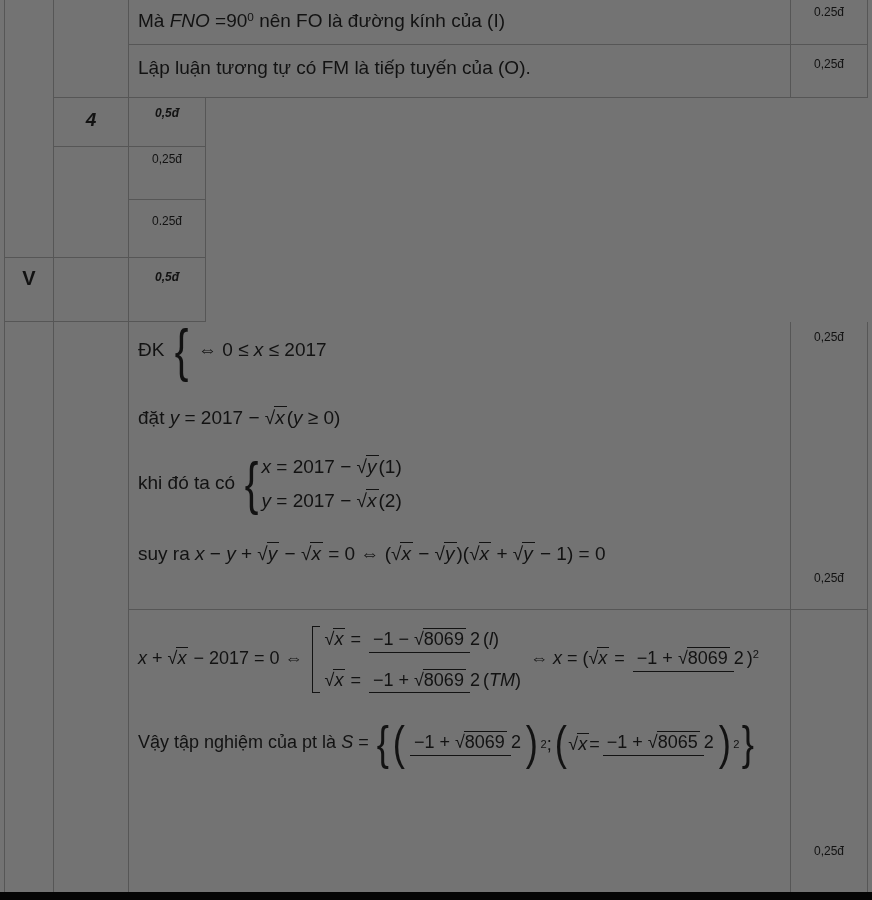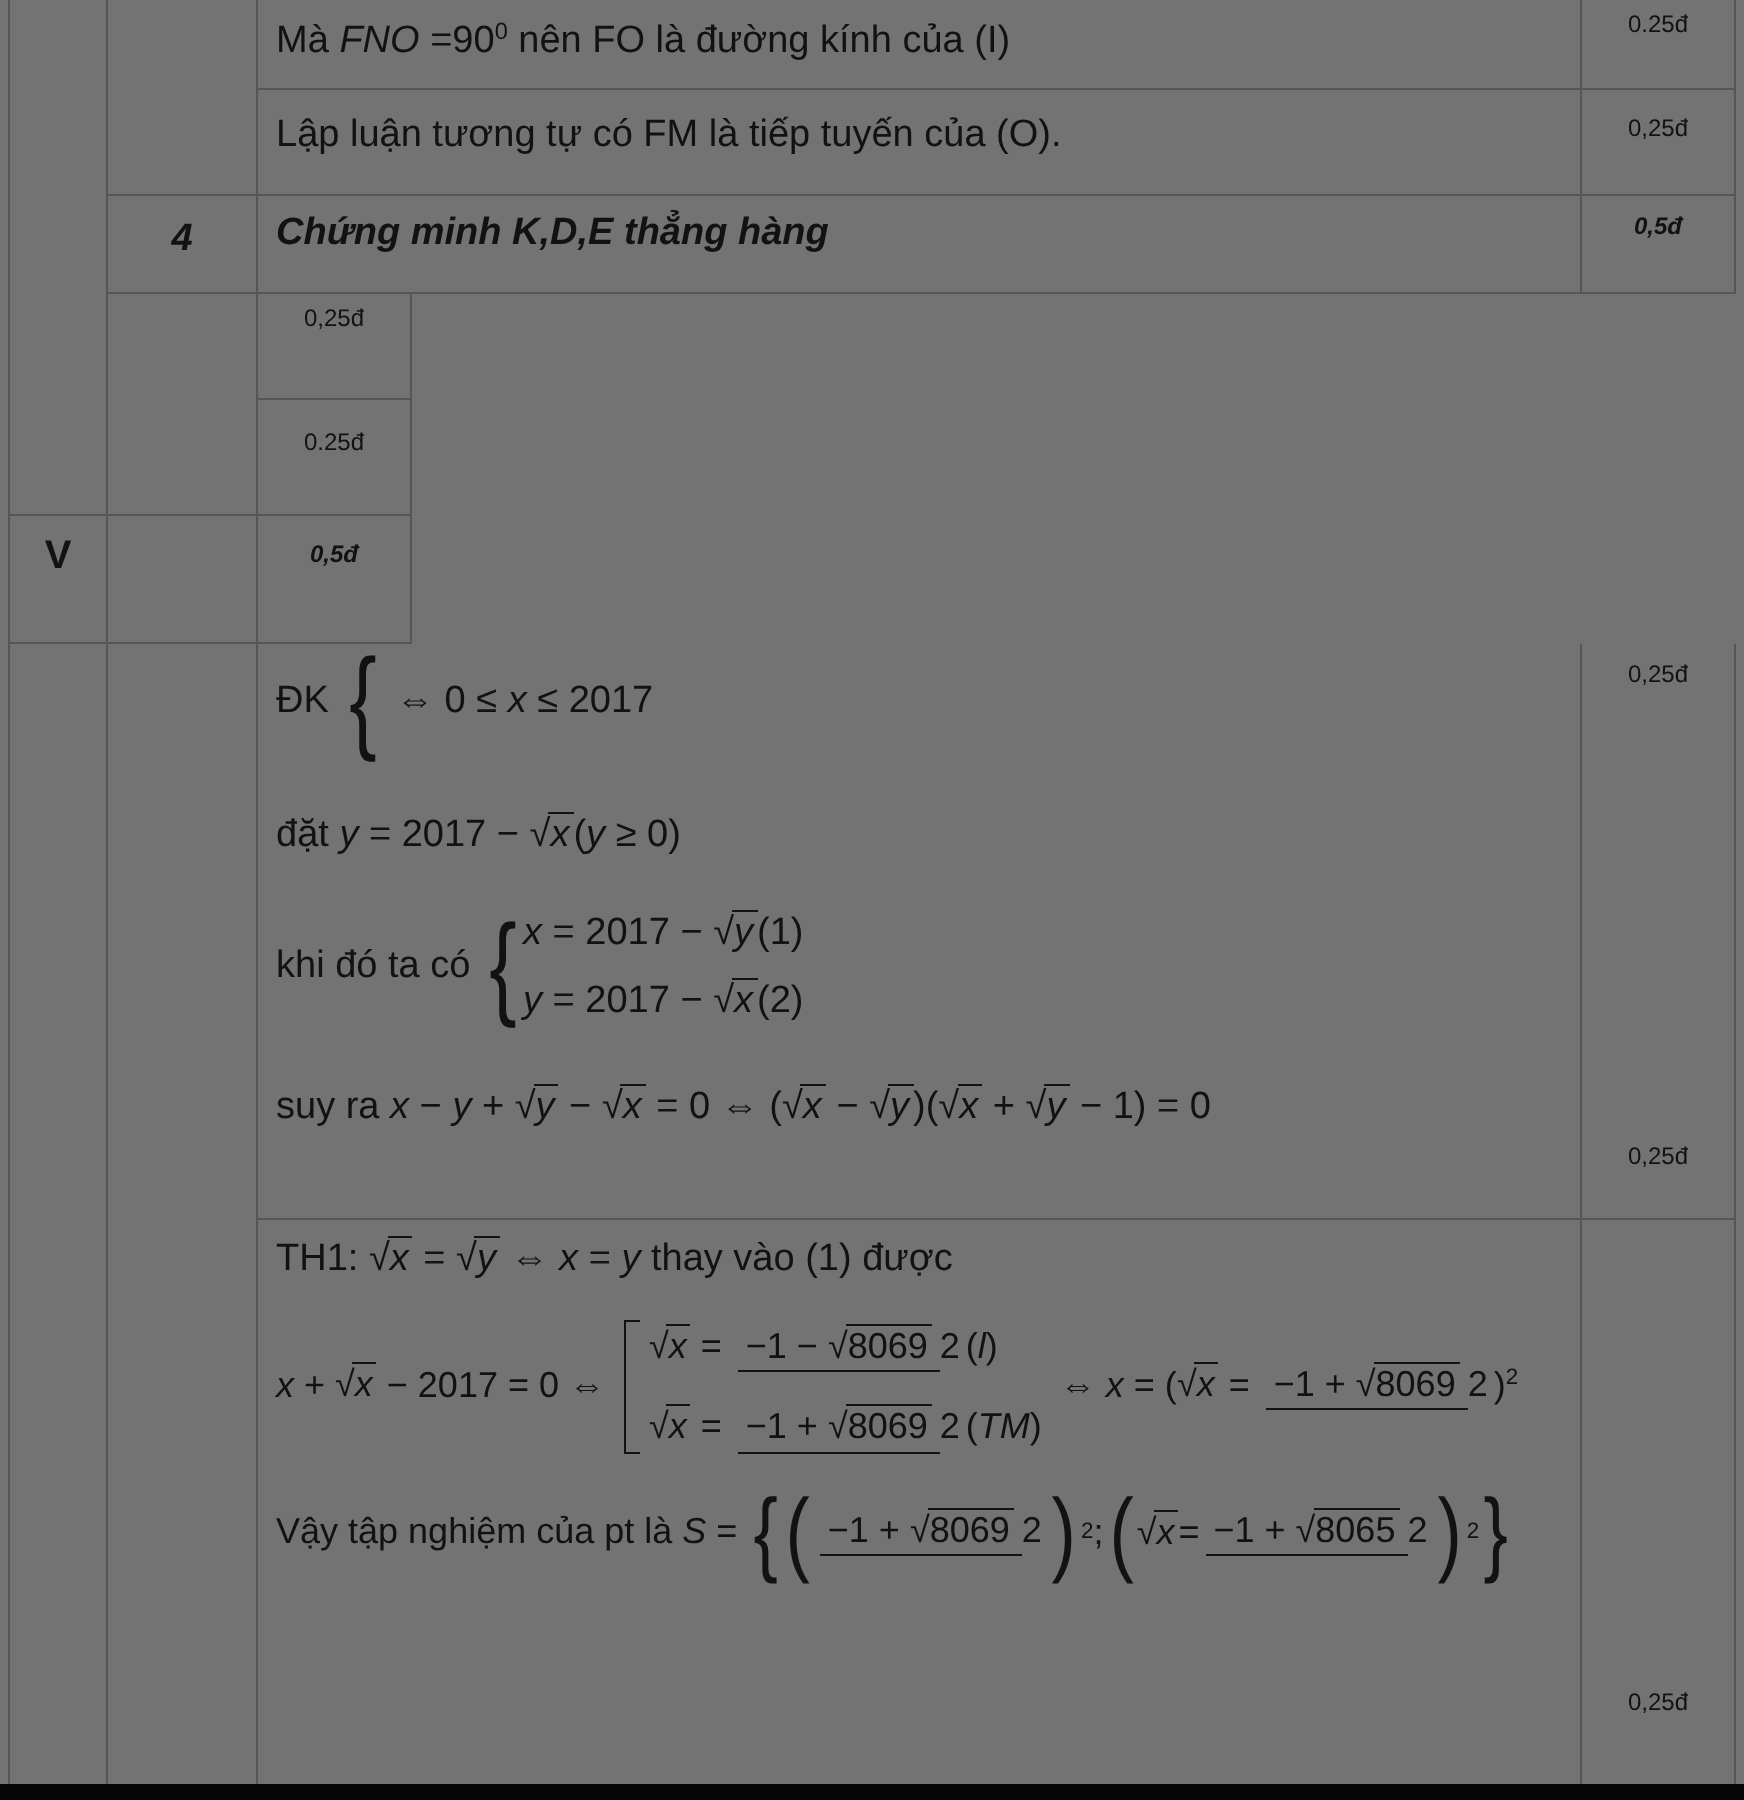--- a/index.html
+++ b/index.html
@@ -15,21 +15,21 @@
   .qnum{font-weight:bold;font-size:20px;text-align:center;padding-top:9px;}
   .subnum{font-weight:bold;font-style:italic;font-size:19px;text-align:center;padding-top:11px;}
   .content{padding-left:9px;padding-right:5px;font-size:19px;}
   .pts{font-size:12px;text-align:center;padding-top:8px;}
   .o5{padding-top:5px}.o12{padding-top:12px}.o14{padding-top:14px}
   .bi{font-weight:bold;font-style:italic;}
   .math-line{font-size:19px;line-height:1.45;white-space:nowrap;}
   .sm{font-size:18px;}
   .pt7{padding-top:7px}.pt8{padding-top:8px}.pt12{padding-top:12px}.pt13{padding-top:13px}.pt14{padding-top:14px}
   .r7 .ml1{margin-top:6px}.r7 .ml2{margin-top:30px}.r7 .ml3{margin-top:22px}.r7 .ml4{margin-top:26px}
-  .r8 .ml1{margin-top:6px}.r8 .ml2{margin-top:16px}.r8 .ml3{margin-top:22px}
+  .r8 .ml1{margin-top:6px}.r8 .ml2{margin-top:16px}.r8 .ml3{margin-top:33px}
   .ptscol{display:flex;flex-direction:column;align-items:center;justify-content:space-between;padding-bottom:24px;}
   .ptscol .pts{padding-top:8px;}
   .ptsend{display:flex;flex-direction:column;align-items:center;justify-content:flex-end;padding-bottom:34px;}
   .ptsend .pts{padding-top:0;}
   
   .mit{font-style:italic;}
   .sqrt{display:inline-block;white-space:nowrap;}
   .rsign{display:inline-block;}
   .rbar{display:inline-block;border-top:1.4px solid #121212;padding:0 2px 0 1px;margin-left:-1px;line-height:1.15;}
   .frac{display:inline-flex;flex-direction:row;vertical-align:middle;text-align:center;line-height:1.2;margin:0 3px;}
@@ -74,23 +74,20 @@
       </div>
       <div class="cell c4">
         <div class="pts o12">0,25đ</div>
       </div>
     </div>
 
     <div class="row r3">
       <div class="cell c1 nb"></div>
       <div class="cell c2">
         <div class="subnum">4</div>
-      </div>
-      <div class="cell c3">
-        <div class="content pt8 bi">Chứng minh K,D,E thẳng hàng</div>
       </div>
       <div class="cell c4">
         <div class="pts bi">0,5đ</div>
       </div>
     </div>
 
     <div class="row r4">
       <div class="cell c1 nb"></div>
       <div class="cell c2 nb"></div>
       <div class="cell c4">
@@ -139,21 +136,20 @@
         <div class="pts">0,25đ</div>
         <div class="pts">0,25đ</div>
       </div>
     </div>
 
     <div class="row r8">
       <div class="cell c1 nb"></div>
       <div class="cell c2 nb"></div>
       <div class="cell c3 nb">
         <div class="content">
-          <div class="math-line ml1">TH1: <span class="sqrt"><span class="rsign">√</span><span class="rbar"><span class="mit">x</span></span></span> = <span class="sqrt"><span class="rsign">√</span><span class="rbar"><span class="mit">y</span></span></span> ⇔ <span class="mit">x</span> = <span class="mit">y</span>  thay vào (1) được</div>
           <div class="math-line ml2 sm"><span class="mit">x</span> + <span class="sqrt"><span class="rsign">√</span><span class="rbar"><span class="mit">x</span></span></span> − 2017 = 0 ⇔ <span class="kcases">
                 <span class="kbrack"></span>
                 <span class="krows">
                   <span class="mrow"><span class="sqrt"><span class="rsign">√</span><span class="rbar"><span class="mit">x</span></span></span> = <span class="frac">
                       <span class="fnum">−1 − <span class="sqrt"><span class="rsign">√</span><span class="rbar">8069</span></span></span>
                       <span class="fden">2</span>
                     </span>(<span class="mit">l</span>)</span>
                   <span class="mrow"><span class="sqrt"><span class="rsign">√</span><span class="rbar"><span class="mit">x</span></span></span> = <span class="frac">
                       <span class="fnum">−1 + <span class="sqrt"><span class="rsign">√</span><span class="rbar">8069</span></span></span>
                       <span class="fden">2</span>

